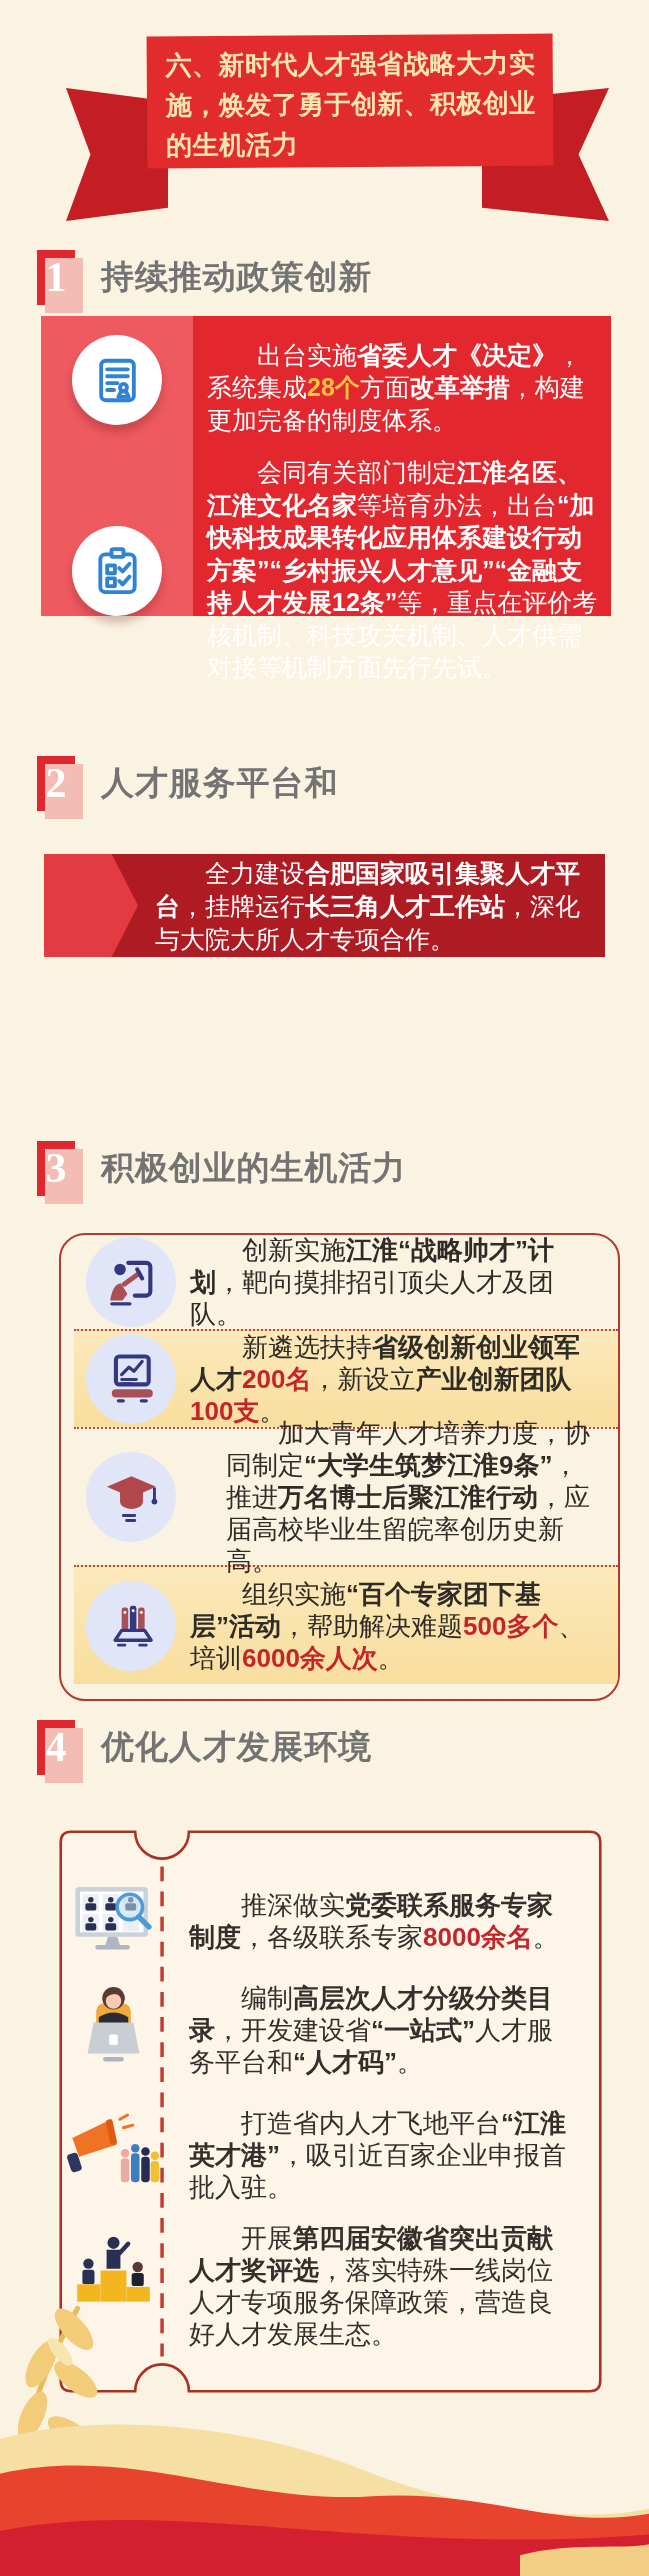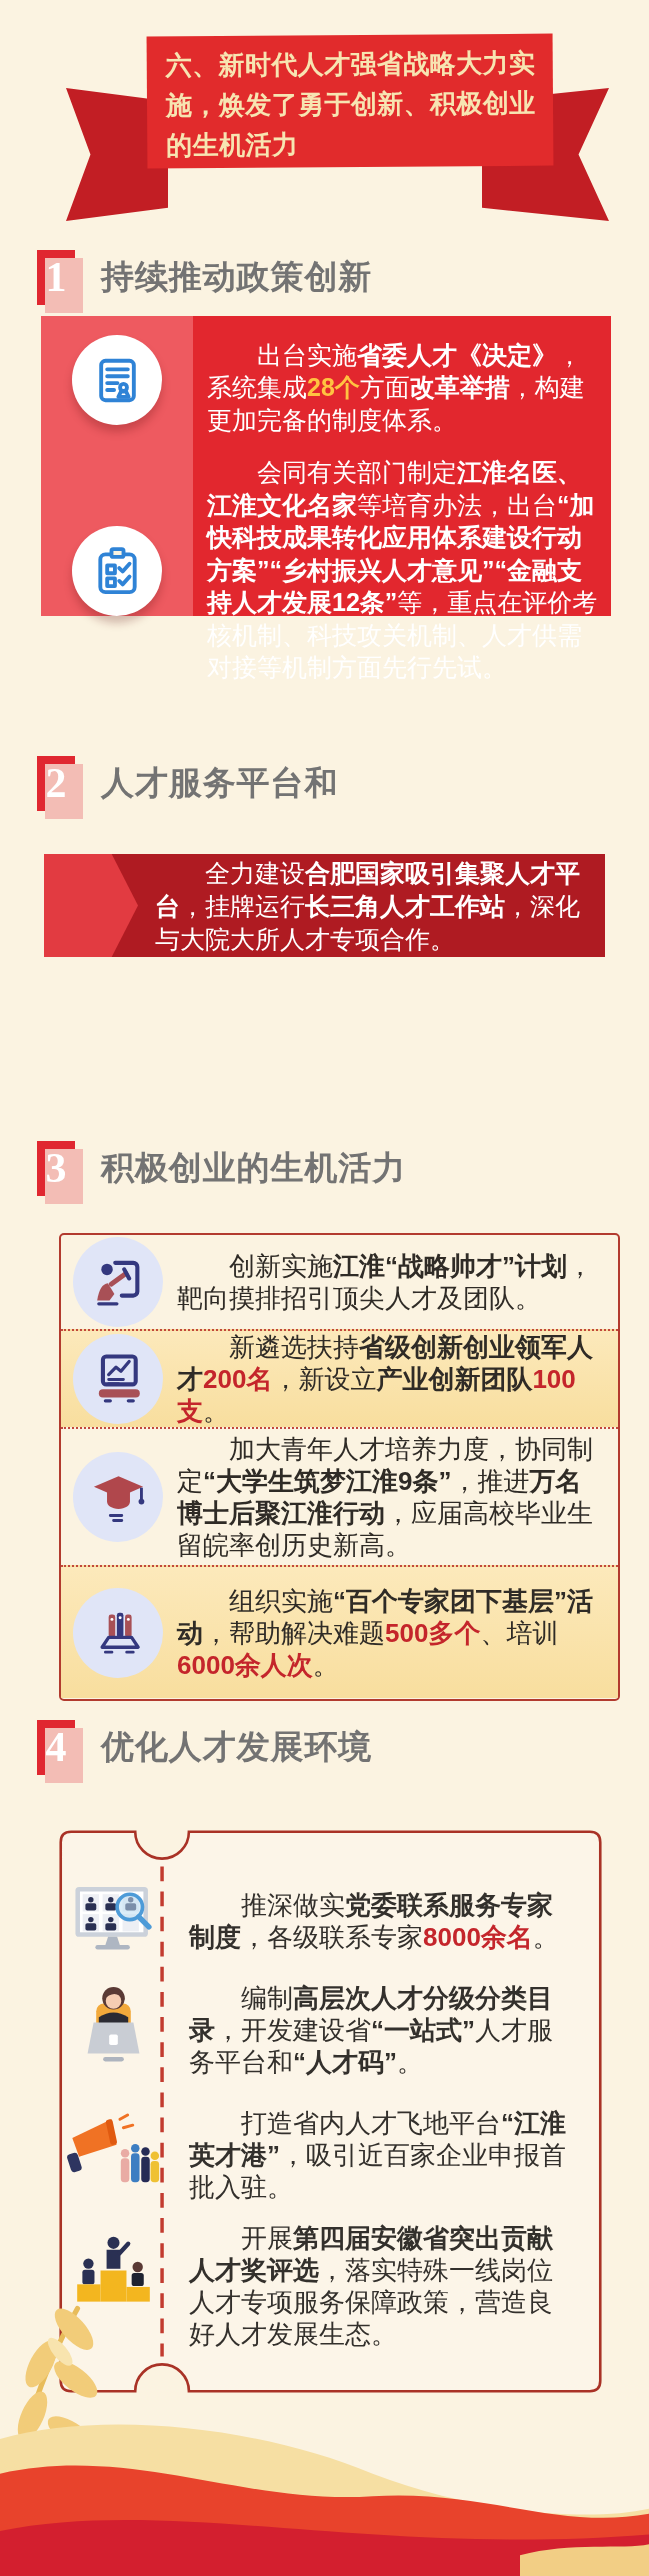--- a/index.html
+++ b/index.html
@@ -32,21 +32,21 @@
            font-size:25px;line-height:32.5px;}
   .s1-text p{margin:0 0 20px 0;text-indent:2em;}
   
   .bar{position:absolute;left:44px;width:561px;background:#AF1B22;color:#fff;}
   .chev{position:absolute;left:0;top:0;width:94px;height:100%;background:#E23B41;
         clip-path:polygon(0 0,72% 0,100% 50%,72% 100%,0 100%);}
   .bar-tx{position:absolute;left:111px;right:22.5px;top:50%;transform:translateY(-50%);
           font-size:25px;line-height:33px;text-indent:2em;}
   
   .s3-box{position:absolute;left:59px;top:1233px;width:561px;height:468px;box-sizing:border-box;
-          border:2.6px solid #B23A2E;border-radius:5px;overflow:hidden;background:#FBF3E1;}
+          border:2.6px solid #B23A2E;border-radius:26px;overflow:hidden;background:#FBF3E1;padding-left:13px;}
   .row{display:flex;align-items:center;box-sizing:border-box;padding:0 19px 0 12px;}
   .row+.row{border-top:2.6px dotted #C1473C;}
   .row-yellow{background:linear-gradient(180deg,#FCE9BB,#F8DE9E);}
   .row-ic{flex:0 0 90px;width:90px;height:90px;border-radius:50%;background:#E0E5F7;
           display:flex;align-items:center;justify-content:center;}
   .row-tx{margin-left:14px;font-size:26px;line-height:32px;color:#2F2B26;text-indent:2em;}
   
   .s4-box{position:absolute;left:59px;top:1830px;width:543px;height:563px;}
   .s4-item{position:absolute;left:130px;right:33px;font-size:26px;line-height:32px;
            color:#33302C;text-indent:2em;}
@@ -144,33 +144,33 @@
         <svg width="59" height="59" viewBox="0 0 72 72">
           <rect x="17" y="8" width="40" height="34" rx="4" fill="none" stroke="#34387F" stroke-width="5"></rect>
           <path d="M24 30l9-9 6 5 10-12" fill="none" stroke="#34387F" stroke-width="4" stroke-linecap="round" stroke-linejoin="round"></path>
           <path d="M24 36h18M24 41h12" stroke="#34387F" stroke-width="3.5" stroke-linecap="round"></path>
           <rect x="12" y="48" width="50" height="10" rx="5" fill="#A85056"></rect>
           <path d="M20 62h6M48 62h6" stroke="#34387F" stroke-width="4" stroke-linecap="round"></path>
         </svg>
       </div>
       <div class="row-tx"><span class="sg-n">新遴选扶持</span><span class="sg-b">省级创新创业领军人才</span><span class="sg-red">200名</span><span class="sg-n">，新设立</span><span class="sg-b">产业创新团队</span><span class="sg-red">100支</span><span class="sg-n">。</span></div>
     </div>
-    <div class="row" style="height:138px;">
+    <div class="row" style="height:138px;gap:36px;">
       <div class="row-ic">
         <svg width="59" height="59" viewBox="0 0 72 72">
           <polygon points="36,10 66,23 36,36 6,23" fill="#B0474C"></polygon>
           <path d="M22 29v12c0 5 6 9 14 9s14-4 14-9V29" fill="#B0474C"></path>
           <path d="M64 24v14" stroke="#34387F" stroke-width="3.5"></path>
           <circle cx="64" cy="41" r="3.5" fill="#34387F"></circle>
           <path d="M26 58h14M30 64h10" stroke="#34387F" stroke-width="3.5" stroke-linecap="round"></path>
         </svg>
       </div>
       <div class="row-tx"><span class="sg-n">加大青年人才培养力度，协同制定</span><span class="sg-b">“大学生筑梦江淮9条”</span><span class="sg-n">，推进</span><span class="sg-b">万名博士后聚江淮行动</span><span class="sg-n">，应届高校毕业生留皖率创历史新高。</span></div>
     </div>
-    <div class="row row-yellow" style="height:133px;">
+    <div class="row row-yellow" style="height:119px;">
       <div class="row-ic">
         <svg width="59" height="59" viewBox="0 0 72 72">
           <rect x="24" y="14" width="8" height="28" rx="3" fill="#A85056"></rect>
           <rect x="34" y="12" width="8" height="30" rx="3" fill="#34387F"></rect>
           <rect x="44" y="14" width="8" height="28" rx="3" fill="#A85056"></rect>
           <circle cx="28" cy="20" r="1.8" fill="#fff"></circle>
             <circle cx="38" cy="18" r="1.8" fill="#fff"></circle>
             <circle cx="48" cy="20" r="1.8" fill="#fff"></circle>
           <path d="M16 54l8-12h28l8 12z" fill="none" stroke="#34387F" stroke-width="4" stroke-linejoin="round"></path>
           <path d="M20 60h8M46 60h8" stroke="#34387F" stroke-width="3.5" stroke-linecap="round"></path>

